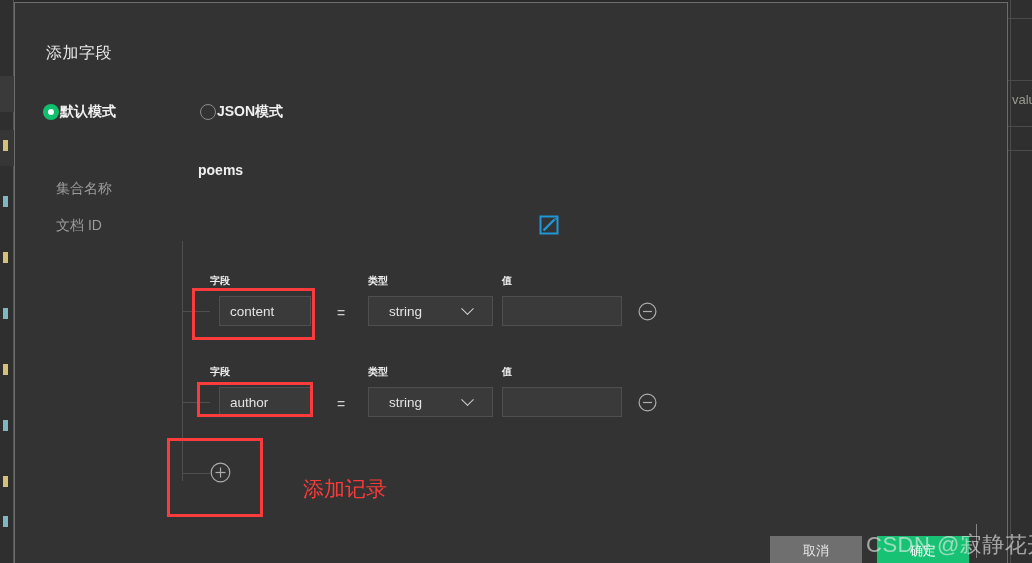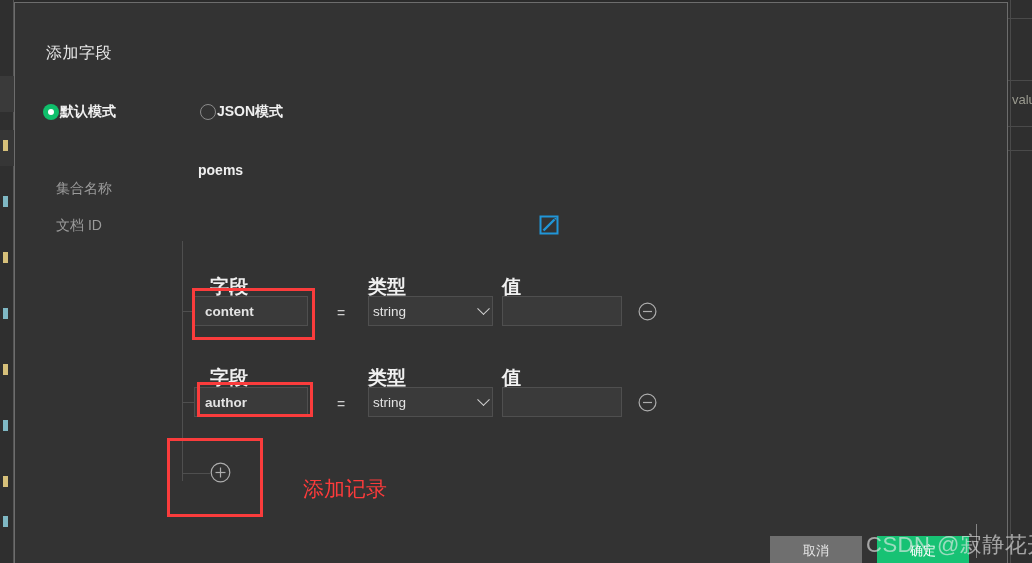--- a/index.html
+++ b/index.html
@@ -173,56 +173,56 @@
   .tree-branch {
     position: absolute;
     left: 167px;
     width: 28px; height: 1px;
     background: #4f4f4f;
   }
 
   
   .col-head {
     position: absolute;
-    font-size: 19px;
+    font-size: 10px;
     color: #f0f0f0;
     font-weight: bold;
     white-space: nowrap;
   }
 
   .f-input {
     position: absolute;
     background: #3a3a3a;
     border: 1px solid #4f4f4f;
     color: #e3e3e3;
     font-size: 13.5px;
     padding: 0 10px;
     height: 30px;
     outline: none;
     font-family: inherit;
   }
-  .f-name  { left: 179px; width: 114px; font-weight: bold; }
+  .f-name  { left: 204px; width: 92px; }
   .f-value { left: 487px; width: 120px; }
 
   .eq-sign {
     position: absolute;
     left: 322px;
     font-size: 14px;
     color: #cfcfcf;
   }
 
   .f-select {
     position: absolute;
     left: 353px;
     width: 125px; height: 30px;
     background: #3a3a3a;
     border: 1px solid #4f4f4f;
     color: #e3e3e3;
     font-size: 13.5px;
-    padding: 0 4px;
+    padding: 0 20px;
     display: flex;
     align-items: center;
     cursor: pointer;
   }
   .f-select .sel-text { flex: 1; }
   .chev {
     width: 9px; height: 9px;
     border-right: 1.6px solid #cfcfcf;
     border-bottom: 1.6px solid #cfcfcf;
     transform: rotate(45deg) translate(-2px, -2px);

